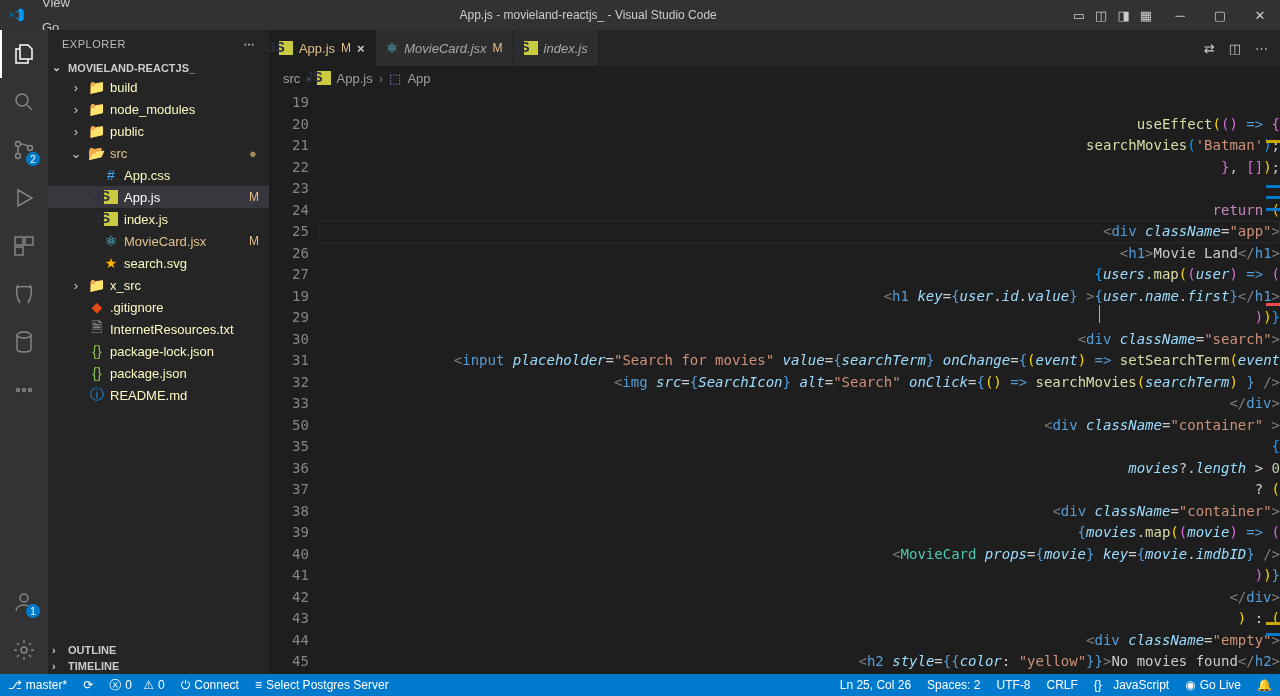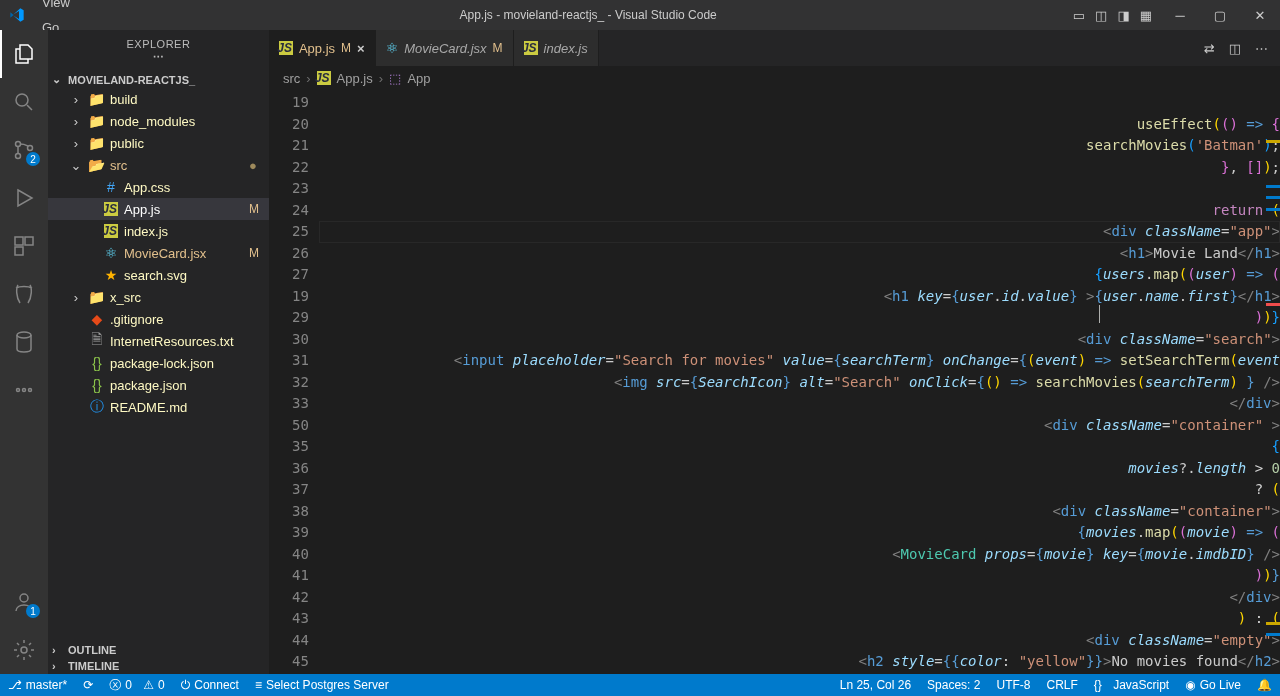--- a/index.html
+++ b/index.html
@@ -15,21 +15,21 @@
   .win-controls .wc { width: 40px; height: 30px; display: flex; align-items: center; justify-content: center; color: #ccc; }
   .main { display: flex; height: 644px; }
   .activitybar { width: 48px; background: #333333; display: flex; flex-direction: column; justify-content: space-between; align-items: center; }
   .activitybar .ab-top, .activitybar .ab-bottom { display: flex; flex-direction: column; }
   .ab-item { width: 48px; height: 48px; display: flex; align-items: center; justify-content: center; position: relative; }
   .ab-item.active::before { content:""; position:absolute; left:0; top:0; bottom:0; width:2px; background:#fff; }
   .ab-item svg { width: 24px; height: 24px; stroke: #858585; fill: none; stroke-width: 1.5; }
   .ab-item.active svg { stroke: #fff; }
   .ab-badge { position: absolute; bottom: 8px; right: 8px; background: #007acc; color:#fff; border-radius: 50%; font-size:10px; width:14px; height:14px; display:flex; align-items:center; justify-content:center; }
   .sidebar { width: 244px; background: #252526; display:flex; flex-direction: column; }
-  .sidebar-header { display:flex; justify-content:space-between; align-items:center; padding: 8px 14px; font-size: 11px; letter-spacing: 0.5px; color:#bbbbbb;flex-direction:column; }
+  .sidebar-header { display:flex; justify-content:space-between; align-items:flex-start; padding: 8px 14px; font-size: 11px; letter-spacing: 0.5px; color:#bbbbbb; }
   .sidebar-header .dots { font-weight: bold; cursor:pointer; }
   .tree-root { flex:1; overflow:auto; font-size:13px; }
   .tree-section { display:flex; align-items:center; padding: 2px 4px; font-weight:bold; font-size:11px; color:#ccc; cursor:pointer; }
   .tree-section .chev { width:16px; }
   .tree-item { display:flex; align-items:center; padding: 2px 0; cursor:pointer; gap:4px; height:22px; }
   .tree-item .chev { width:16px; display:inline-flex; justify-content:center; }
   .tree-item .icon { width:18px; display:inline-flex; justify-content:center; }
   .tree-item .label { color:#fef9c3; }
   .tree-item .label.orange { color:#e2c08d; }
   .tree-item .badge { margin-left:auto; padding-right:10px; color:#e2c08d; font-size:12px; }
@@ -65,21 +65,21 @@
   .tok-bl { color:#179fff; }
   .cursor-i { width:1px; background:#aeafad; height:18px; display:inline-block; vertical-align:middle; position:absolute; }
   .statusbar { display:flex; align-items:center; height:22px; background:#007acc; color:#fff; font-size:12px; }
   .sb-item { padding:0 8px; display:flex; align-items:center; gap:4px; height:22px; cursor:pointer; }
   .sb-right { margin-left:auto; display:flex; }
   .minimap { width:15px; height:560px; position:absolute; right:0; top:60px; }
   .mm-mark { position:absolute; right:0; width:14px; height:3px; }
   .ic { font-size:14px; }
   .folder-ic { color:#dcb67a; }
   .root-ic { color:#4caf50; }
-  .js-ic { background:#cbcb41; color:#292d3e; font-size:12px; font-weight:bold; width:14px; height:14px; display:inline-flex; align-items:flex-end; justify-content:flex-end; padding:0 1px 0 0;font-style:italic; }
+  .js-ic { background:#cbcb41; color:#292d3e; font-size:14px; font-weight:bold; width:14px; height:14px; display:inline-flex; align-items:flex-end; justify-content:flex-end; padding:0 8px 0 0; }
   .css-ic { color:#42a5f5; }
   .react-ic { color:#61dafb; }
   .svg-ic { color:#ffb300; }
   .git-ic { color:#e64a19; }
   .txt-ic { color:#9e9e9e; }
   .json-ic { color:#8bc34a; }
   .info-ic { color:#2196f3; }
 </style>
 </head>
 <body>

